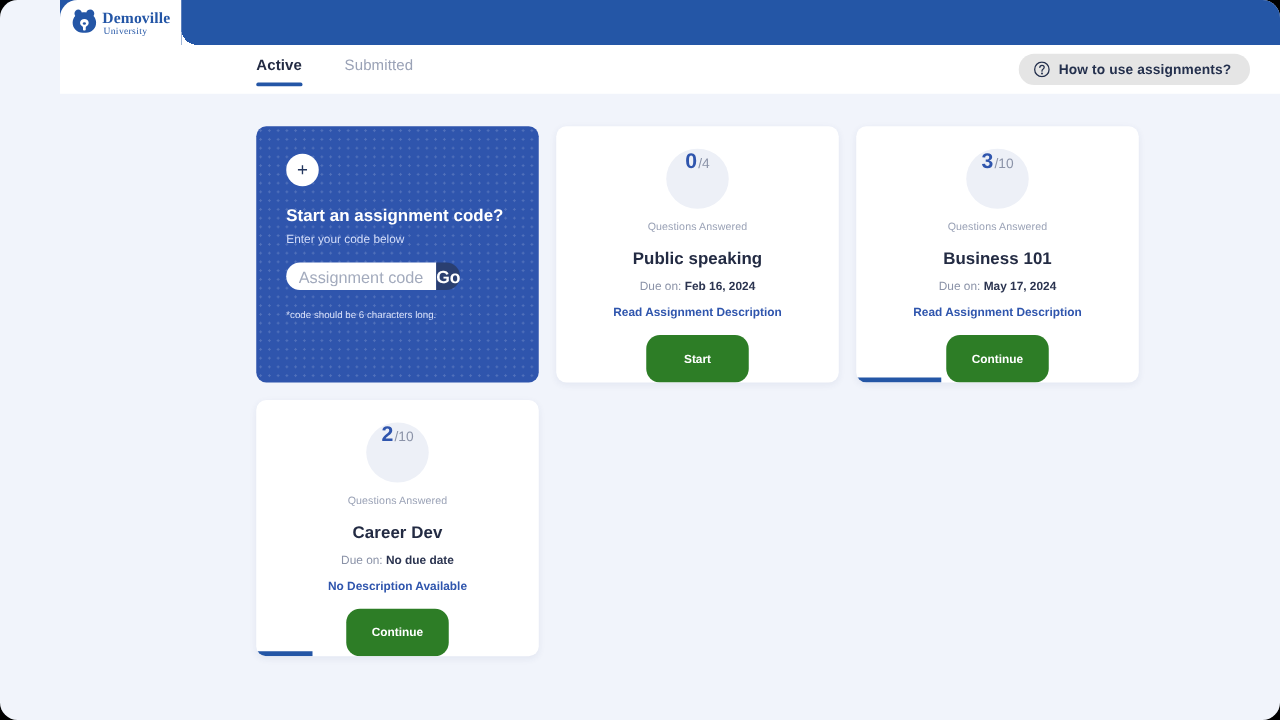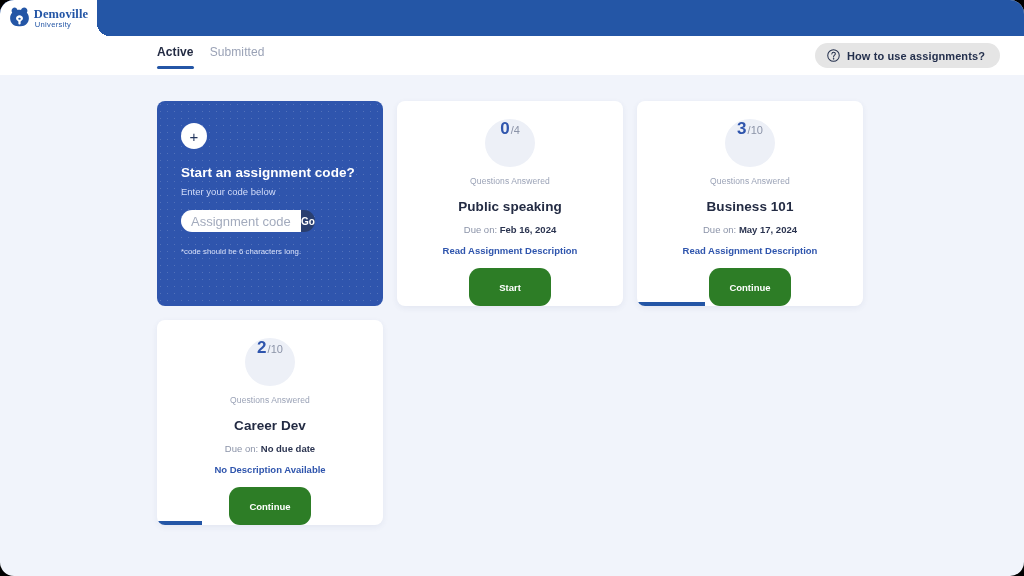--- a/index.html
+++ b/index.html
@@ -12,20 +12,21 @@
     overflow: hidden;
   }
 
   .app-frame {
     position: relative;
     width: 1024px;
     height: 576px;
     background: #f1f4fb;
     border-radius: 14px;
     overflow: hidden;
+    padding-left: 48px;
   }
 
   
   .navbar {
     position: relative;
     height: 36px;
     background: #2456a6;
     display: flex;
     align-items: stretch;
   }
@@ -61,21 +62,21 @@
   .logo-name {
     display: block;
     font-family: "Liberation Serif", serif;
     font-size: 12.5px;
     font-weight: 700;
     color: #2456a6;
     letter-spacing: .1px;
   }
   .logo-sub {
     display: block;
-    font-family: Liberation Sans, sans-serif;
+    font-family: Liberation Serif, serif;
     font-size: 7.6px;
     color: #2456a6;
     letter-spacing: .3px;
     margin-top: .5px;
     margin-left: 1px;
   }
 
   .nav-links {
     display: flex;
     align-items: center;
@@ -97,21 +98,21 @@
   
   .subheader {
     position: relative;
     height: 39px;
     background: #ffffff;
     display: flex;
     align-items: center;
     padding: 0 24px 0 0;
     z-index: 2;
   }
-  .tabs { display: flex; align-items: flex-end; gap: 16px; margin-left: 157px; padding-top: 2px; }
+  .tabs { display: flex; align-items: flex-end; gap: 34px; margin-left: 157px; padding-top: 2px; }
   .tab {
     position: relative;
     font-size: 12px;
     padding-bottom: 10px;
     cursor: pointer;
     letter-spacing: .1px;
   }
   .tab.active { color: #232b43; font-weight: 600; }
   .tab.active::after {
     content: "";
@@ -220,21 +221,21 @@
     color: #3a4356;
   }
   .code-input::placeholder { color: #a3abbd; }
   .go-btn {
     width: 56px;
     height: 22px;
     border: none;
     background: #2a3f70;
     color: #ffffff;
     font-family: "Liberation Sans", sans-serif;
-    font-size: 10px;
+    font-size: 14px;
     font-weight: 700;
     border-top-right-radius: 13px;
     border-bottom-right-radius: 13px;
     cursor: pointer;
   }
   .promo-note {
     position: relative;
     margin-top: 15px;
     font-size: 7.8px;
     color: #d9e1fa;

